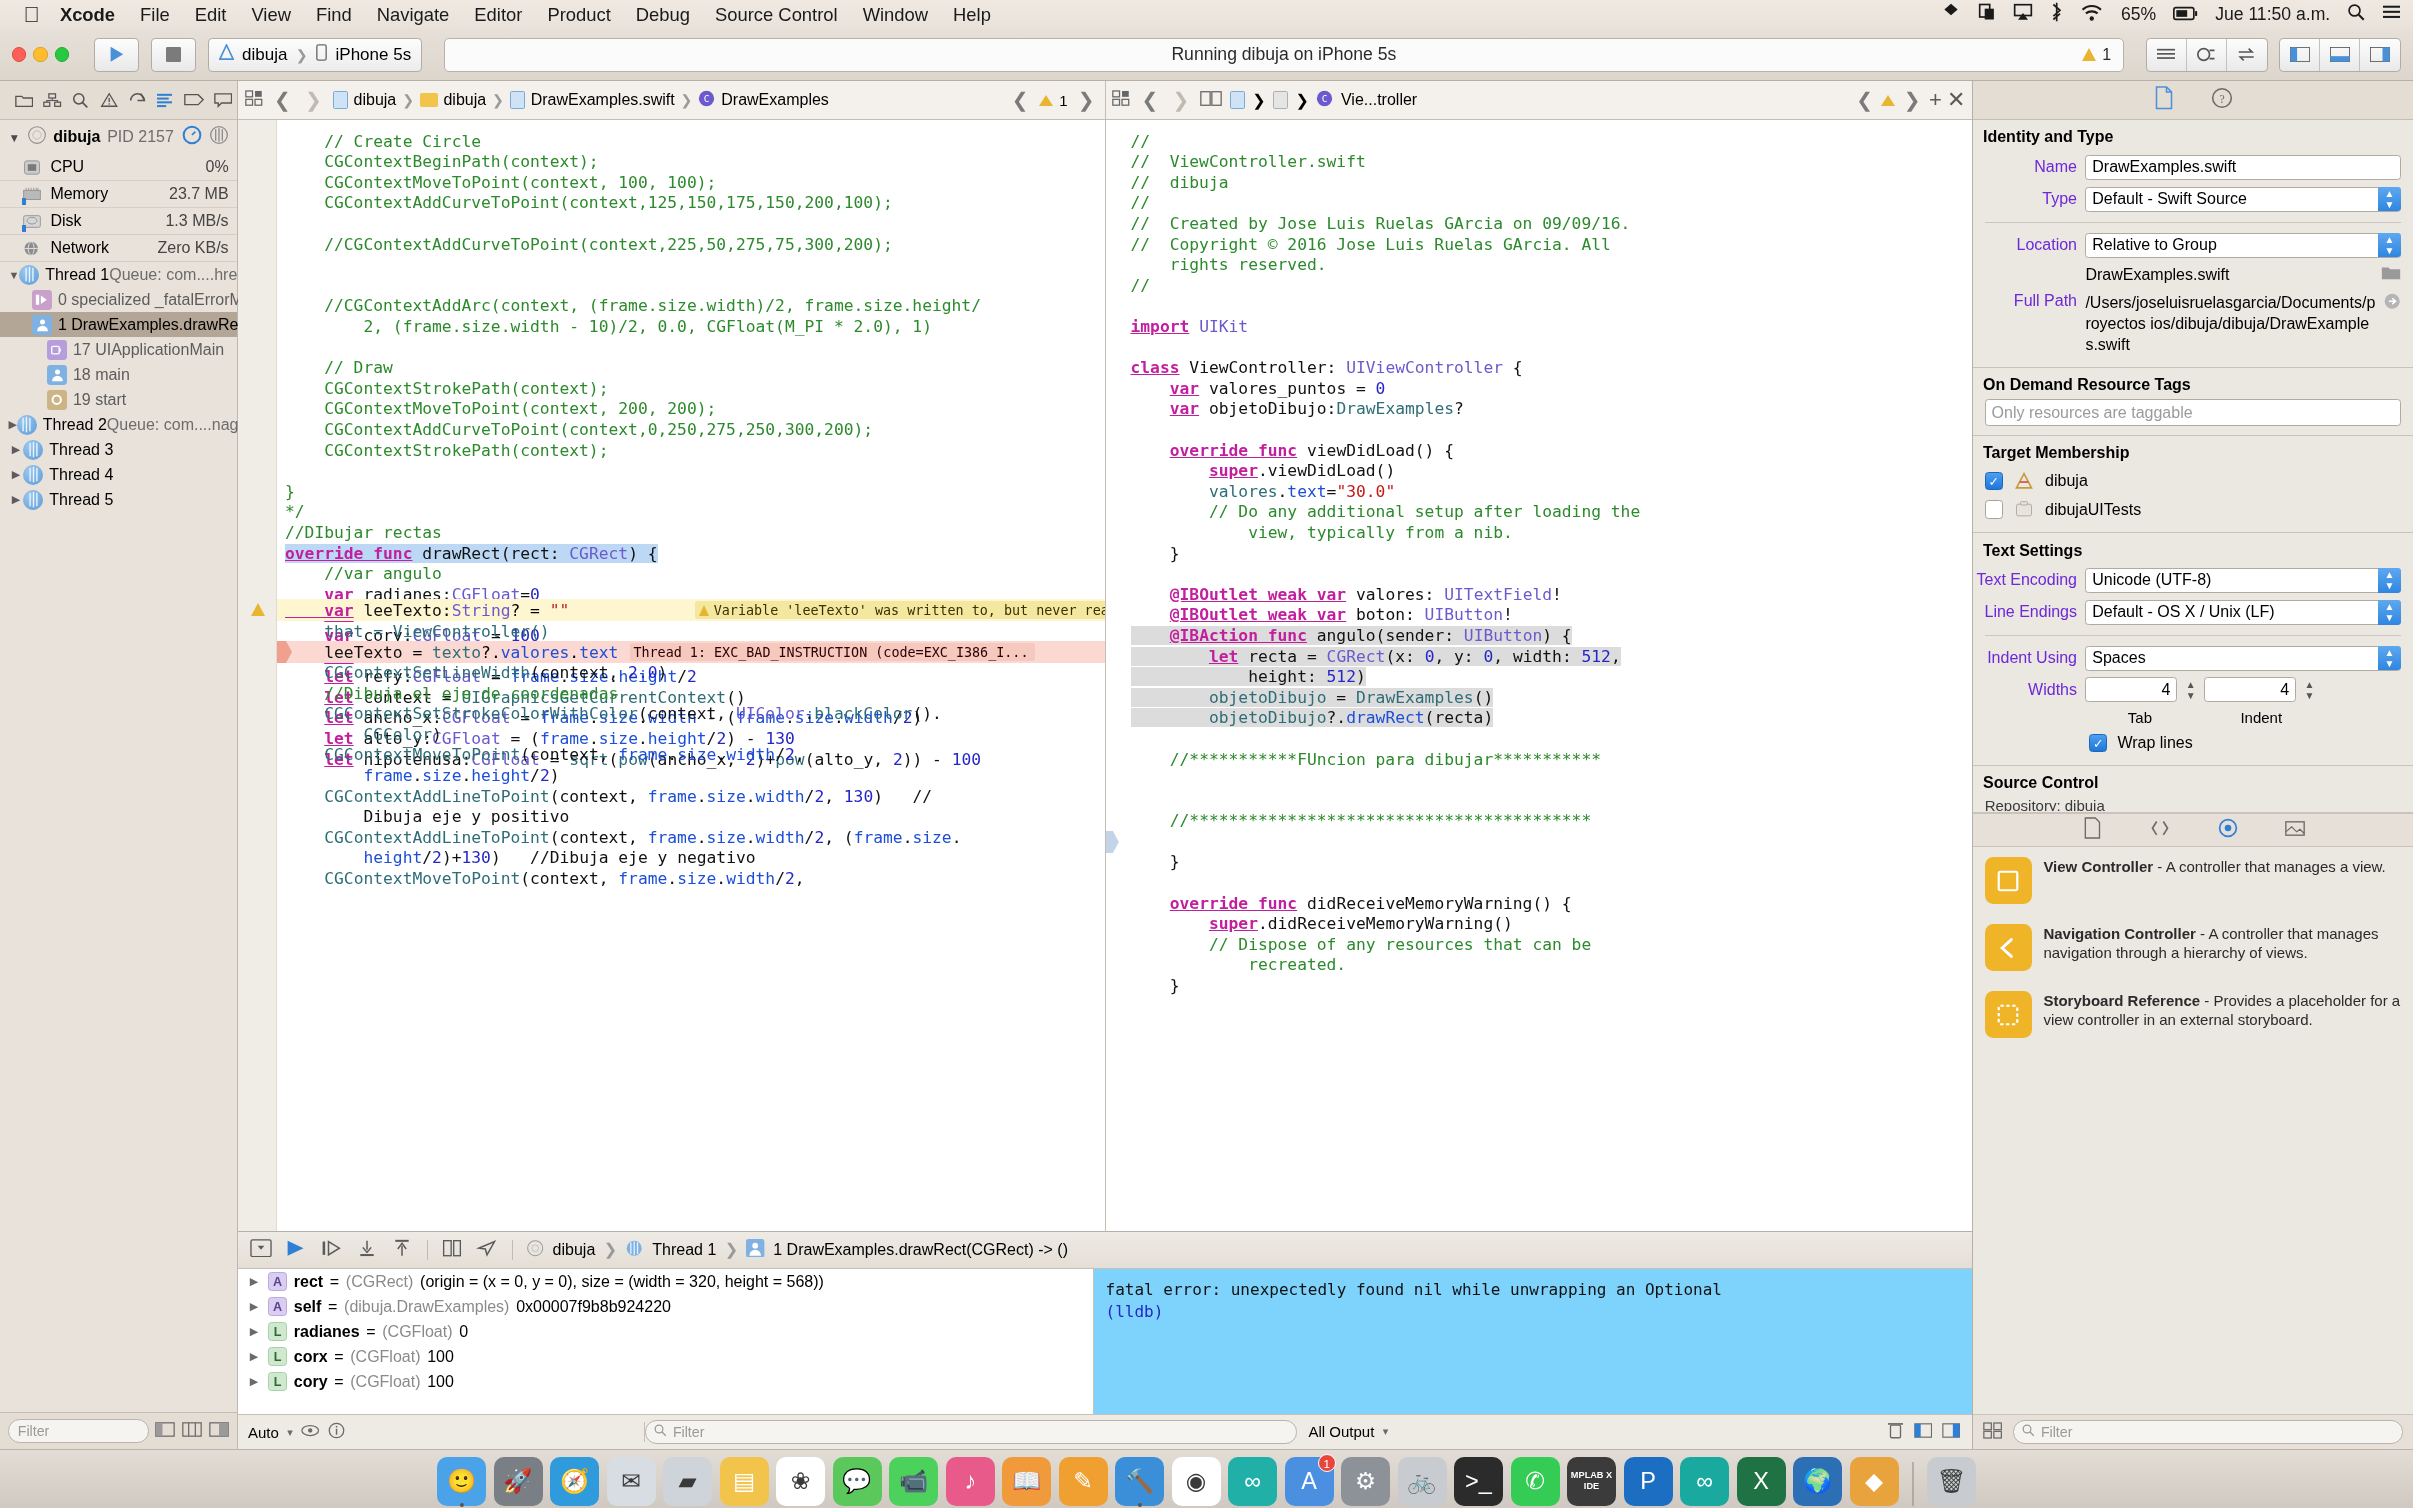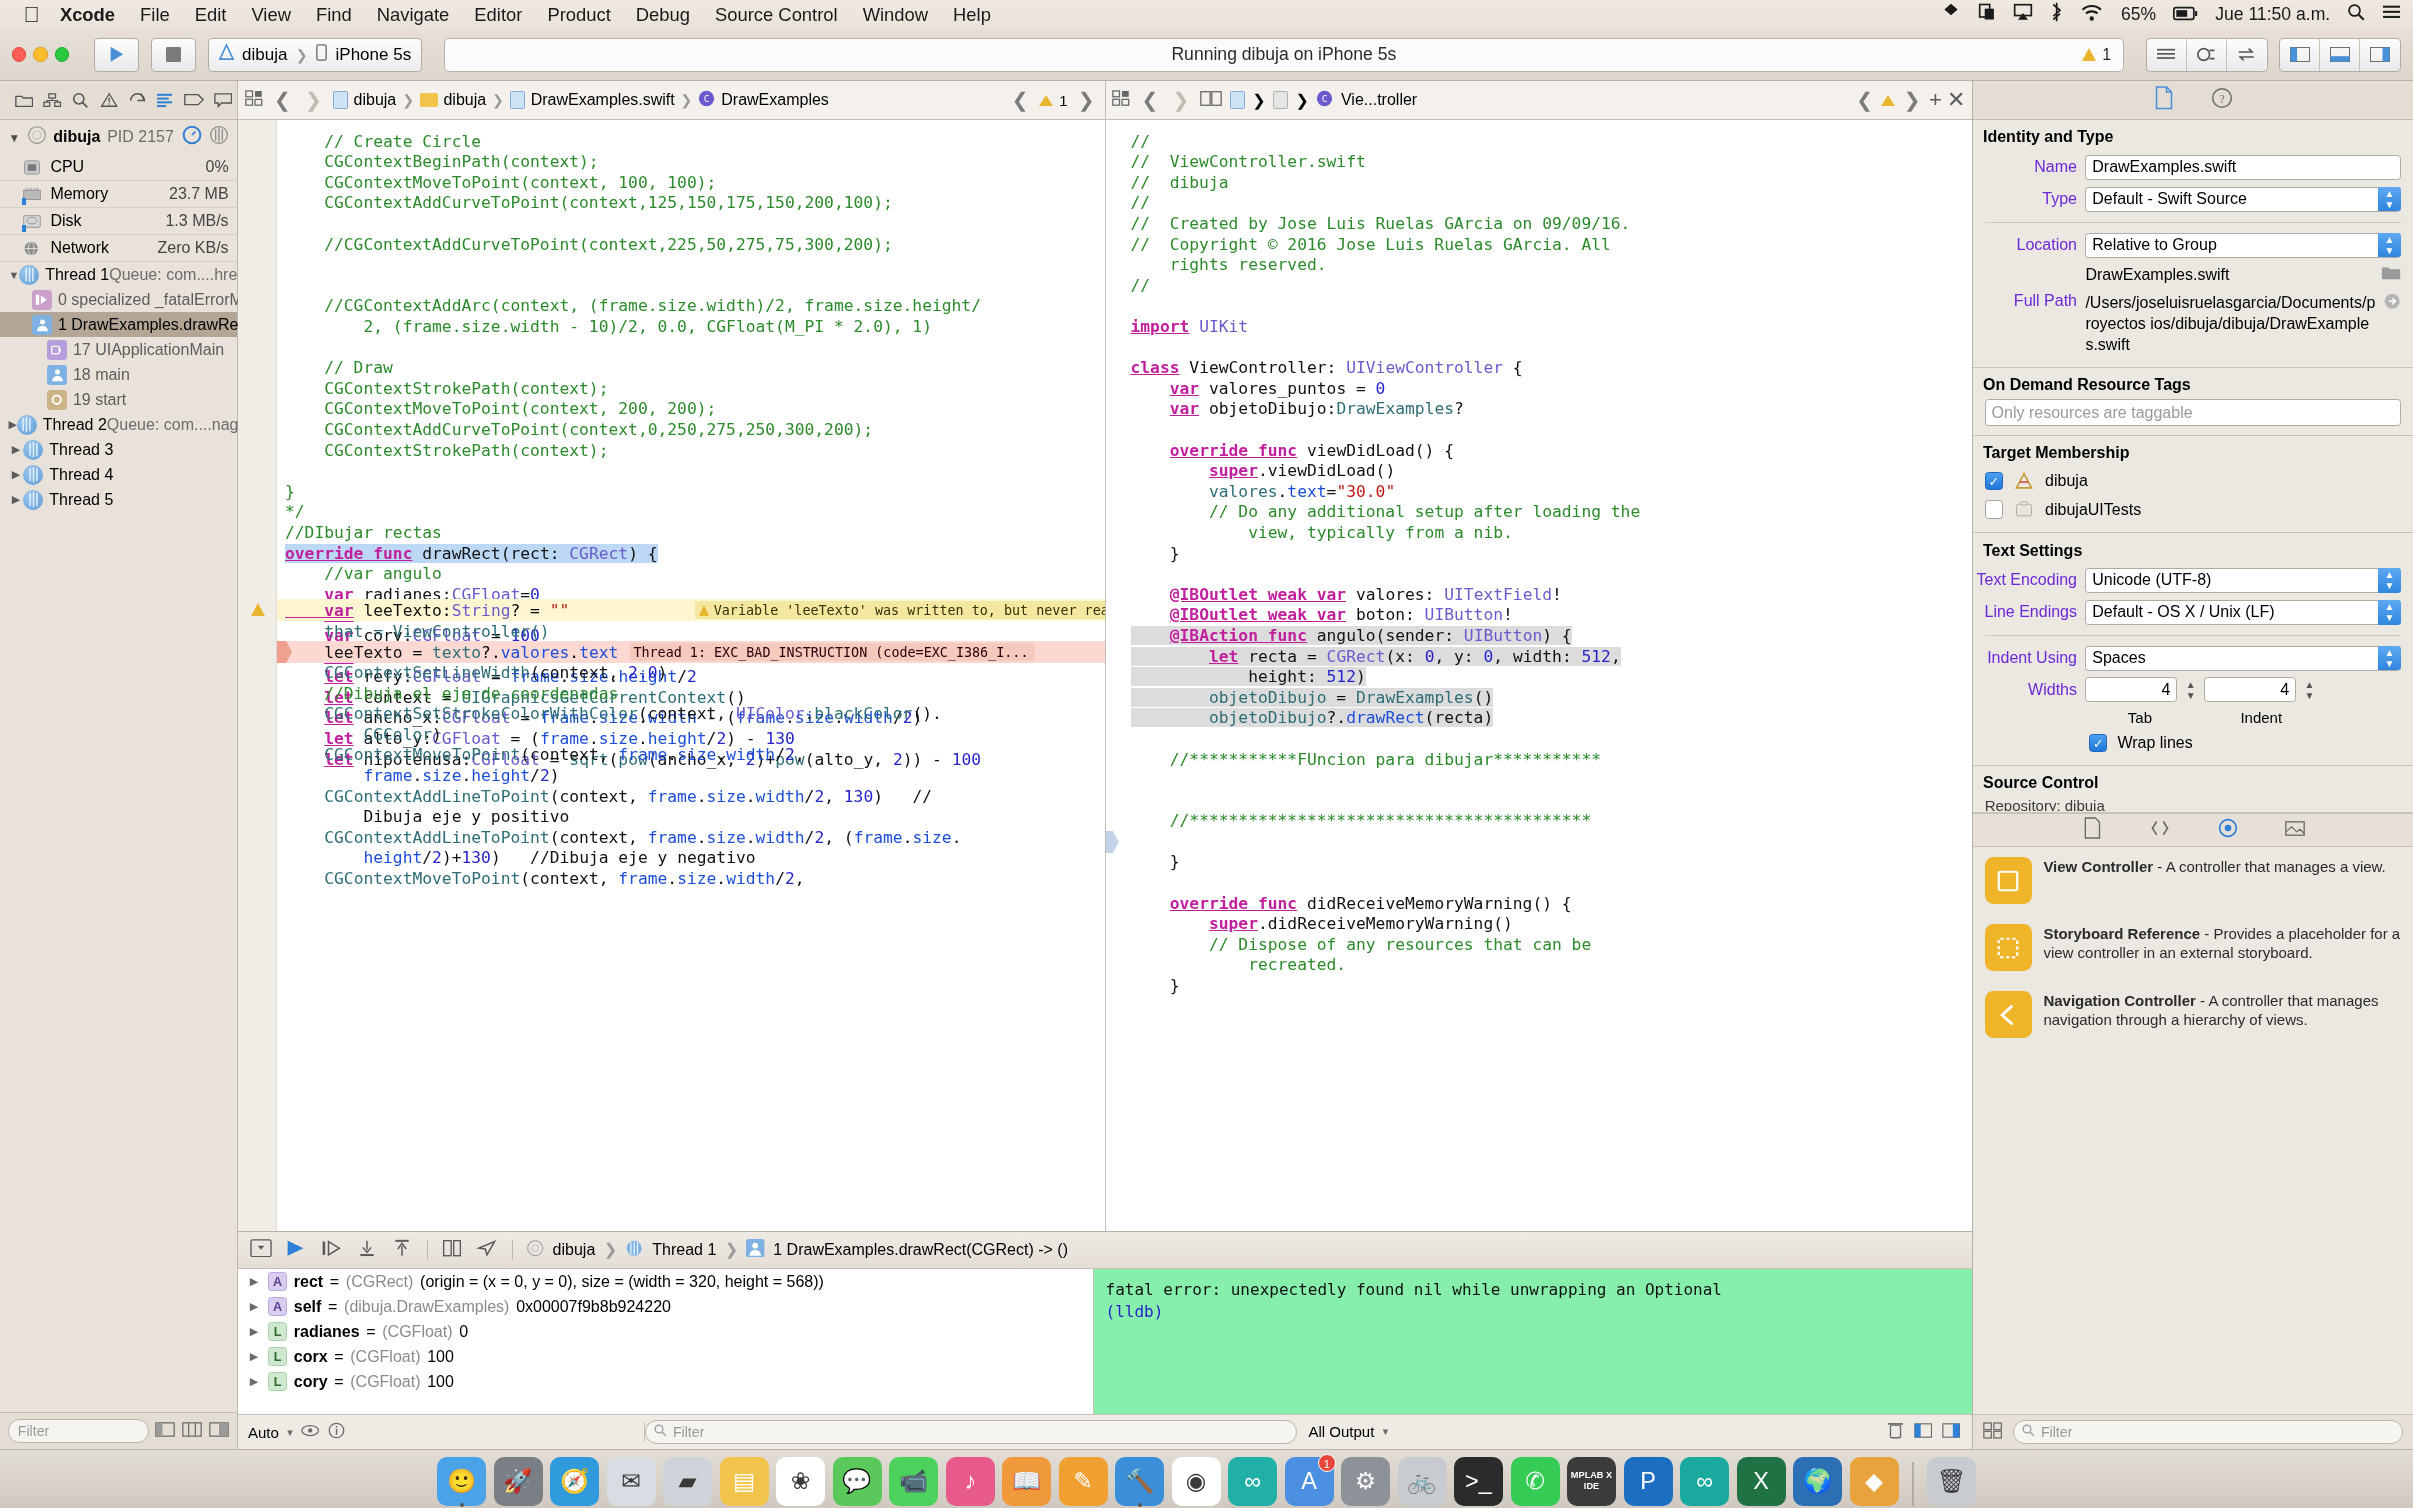--- a/index.html
+++ b/index.html
@@ -133,21 +133,21 @@
   .dbgbody { flex:1; display:flex; min-height:0; }
   .vars { flex:1; background:#fff; border-right:0.8px solid #c6c0b8; font-size:16px; overflow:hidden;}
   .vrow { height:25px; display:flex; align-items:center; padding-left:11.7px; gap:6.7px; white-space:nowrap;}
   .vrow .disc { color:#6a6a6a; font-size:11px; width:11.7px;}
   .vbadge { width:19px;height:19px;border-radius:3.4px;display:flex;align-items:center;
     justify-content:center;font-size:12.6px;font-weight:bold;}
   .vbadge.a { background:#d9cdf0; color:#5b3f91; border:0.8px solid #bda8e0;}
   .vbadge.l { background:#cfe8cf; color:#2f6b2f; border:0.8px solid #a8d3a8;}
   .vname { font-weight:bold; }
   .vtype { color:#8a8a8a; }
-  .console { flex:1; background:#86efac; font-family:"DejaVu Sans Mono", monospace;
+  .console { flex:1; background:#7dd3fc; font-family:"DejaVu Sans Mono", monospace;
     font-size:16px; line-height:22px; padding:10px 11.7px; color:#111;}
   .console .lldb { color:#2525c9; }
   .dbgfoot { height:35px; display:flex; align-items:center; border-top:0.8px solid #c6c0b8;
     background:#eeeae4; font-size:15px; }
   .dbgfoot .l { width:407px; display:flex;align-items:center;gap:8.4px;padding:0 10px;border-right:0.8px solid #c6c0b8;}
   .dbgfoot .m { flex:1; display:flex;align-items:center;justify-content:center;gap:6.7px;}
   .dbgfoot .r { flex:1; display:flex;align-items:center;gap:8.4px;padding:0 11.7px;}
 
   
   .inspector { width:441px; background:#ebe7e1; border-left:0.8px solid #b6b0a8;
@@ -1160,32 +1160,32 @@
           <span class="libico" style="background:#f0b429">
             <svg width="32" height="32" viewBox="0 0 38 38">
               <rect x="8" y="8" width="22" height="22" rx="2" fill="none" stroke="#fff" stroke-width="2.6"></rect>
             </svg>
           </span>
           <span class="libtxt"><b>View Controller</b><span> - A controller that manages a view.</span></span>
         </div>
         <div class="libitem">
           <span class="libico" style="background:#f0b429">
             <svg width="32" height="32" viewBox="0 0 38 38">
-              <rect x="8" y="8" width="22" height="22" rx="2" fill="none" stroke="#fff" stroke-width="2.6" stroke-dasharray="4 3"></rect>
-            </svg>
-          </span>
-          <span class="libtxt"><b>Storyboard Reference</b><span> - Provides a placeholder for a view controller in an external storyboard.</span></span>
+              <path d="M23 9 L12 19 L23 29" fill="none" stroke="#fff" stroke-width="3.4" stroke-linecap="round"></path>
+            </svg>
+          </span>
+          <span class="libtxt"><b>Navigation Controller</b><span> - A controller that manages navigation through a hierarchy of views.</span></span>
         </div>
         <div class="libitem">
           <span class="libico" style="background:#f0b429">
             <svg width="32" height="32" viewBox="0 0 38 38">
-              <path d="M23 9 L12 19 L23 29" fill="none" stroke="#fff" stroke-width="3.4" stroke-linecap="round"></path>
-            </svg>
-          </span>
-          <span class="libtxt"><b>Navigation Controller</b><span> - A controller that manages navigation through a hierarchy of views.</span></span>
+              <rect x="8" y="8" width="22" height="22" rx="2" fill="none" stroke="#fff" stroke-width="2.6" stroke-dasharray="4 3"></rect>
+            </svg>
+          </span>
+          <span class="libtxt"><b>Storyboard Reference</b><span> - Provides a placeholder for a view controller in an external storyboard.</span></span>
         </div>
       </div>
 
     <div class="inspfoot">
       <span>
         <svg width="20" height="17" viewBox="0 0 24 20">
             <rect x="1" y="1" width="9" height="8" fill="none" stroke="#6a6a6a" stroke-width="1.5"></rect>
             <rect x="13" y="1" width="9" height="8" fill="none" stroke="#6a6a6a" stroke-width="1.5"></rect>
             <rect x="1" y="11" width="9" height="8" fill="none" stroke="#6a6a6a" stroke-width="1.5"></rect>
             <rect x="13" y="11" width="9" height="8" fill="none" stroke="#6a6a6a" stroke-width="1.5"></rect>

